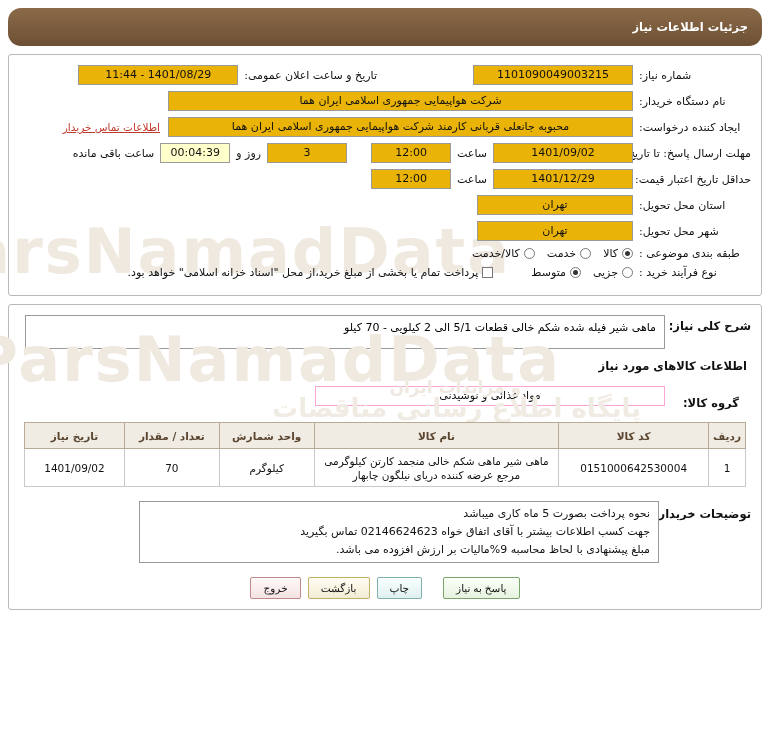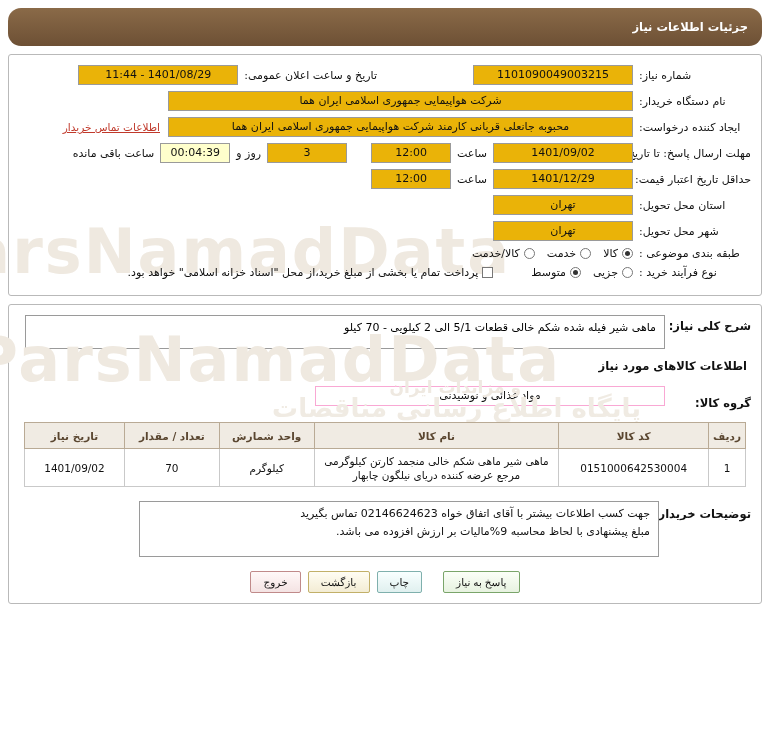--- a/index.html
+++ b/index.html
@@ -108,21 +108,21 @@
     overflow: hidden;
     white-space: nowrap;
   }
 
   .f-num { width: 160px; }
   .f-date { width: 160px; }
   .f-wide { width: 465px; }
   .f-mid { width: 140px; }
   .f-small { width: 80px; }
   .f-time { width: 80px; }
-  .f-city { width: 140px; }
+  .f-city { width: 156px; }
 
   .link-red {
     color: #c0392b;
     font-size: 10.5px;
     text-decoration: underline;
     cursor: pointer;
     padding-right: 8px;
     white-space: nowrap;
   }
 
@@ -190,21 +190,21 @@
 
   .section-title {
     font-size: 11.5px; font-weight: bold;
     text-align: right; margin: 10px 4px 8px 0; color: #111;
     position: relative; z-index: 2;
   }
 
   .group-row { display: flex; align-items: center; }
   .group-label {
     font-size: 11.5px; font-weight: bold; color: #111;
-    width: 86px; text-align: right; padding-left: 6px; white-space: nowrap; margin-top: 15px;
+    width: 86px; text-align: center; padding-left: 6px; white-space: nowrap; margin-top: 15px;
   }
   .group-box {
     border: 1px solid #f9a8d4;
     background: #fff;
     width: 350px; height: 20px; line-height: 18px;
     font-size: 11px; text-align: center; color: #111;
   }
 
   
   table.items {
@@ -418,20 +418,21 @@
           <td>کیلوگرم</td>
           <td>70</td>
           <td>1401/09/02</td>
         </tr>
       </tbody>
     </table>
 
     <div class="notes-row">
       <div class="notes-label">توضیحات خریدار:</div>
       <div class="notes-box">
+        <div>نحوه پرداخت بصورت 5 ماه کاری میباشد</div>
         <div>جهت کسب اطلاعات بیشتر با آقای اتفاق خواه 02146624623  تماس بگیرید</div>
         <div>مبلغ پیشنهادی با لحاظ محاسبه 9%مالیات بر ارزش افزوده می باشد.</div>
       </div>
     </div>
 
     <div class="footer">
       <button class="btn btn-green">پاسخ به نیاز</button>
       <button class="btn btn-teal">چاپ</button>
       <button class="btn btn-yellow">بازگشت</button>
       <button class="btn btn-red">خروج</button>

